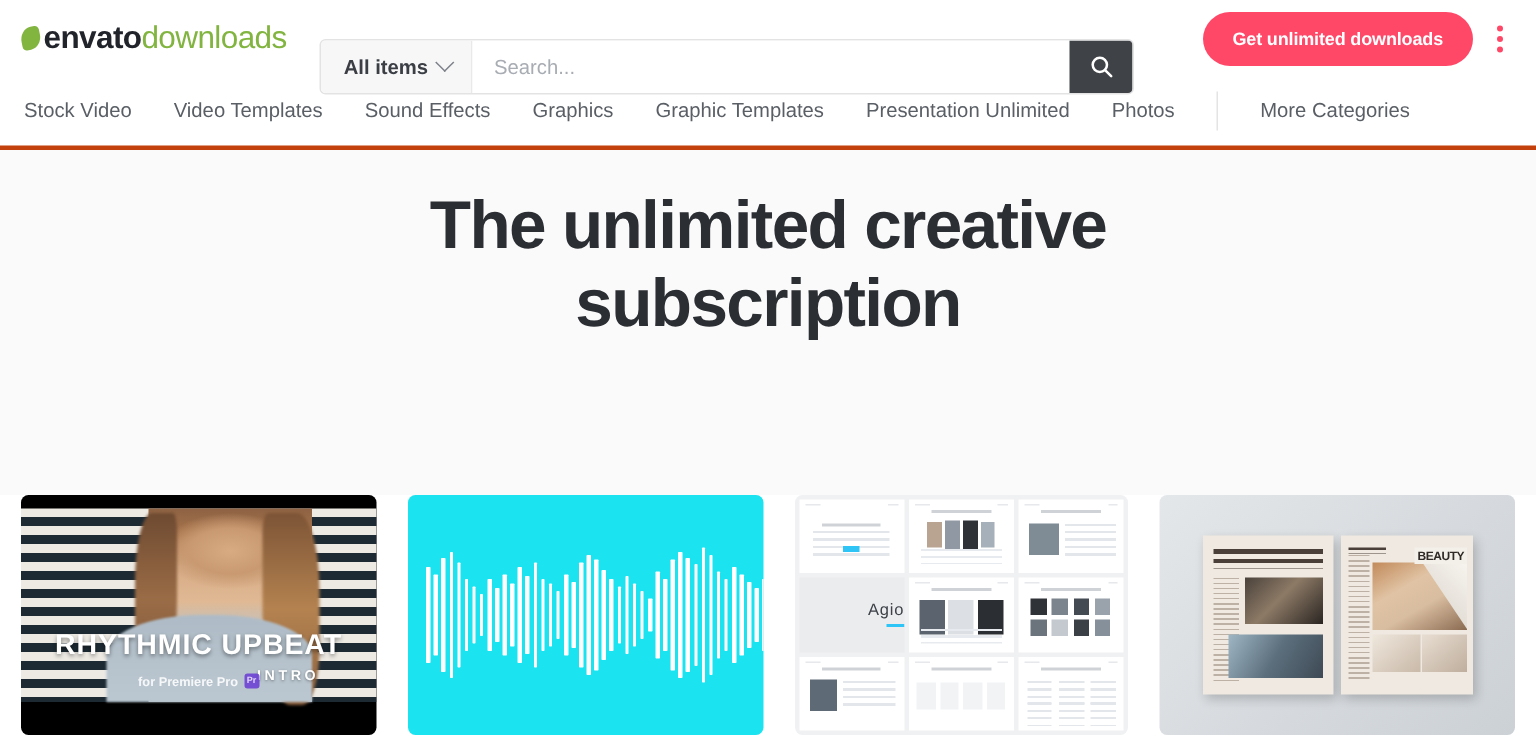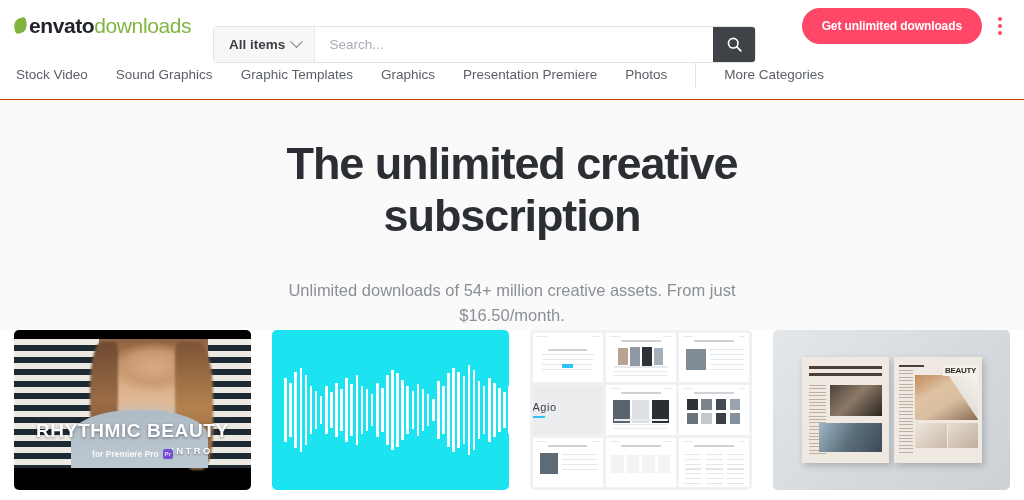--- a/index.html
+++ b/index.html
@@ -125,21 +125,21 @@
     background: #ff4868; display: block;
   }
 
   
   .nav {
     height: 49px;
     display: flex;
     align-items: center;
     padding: 0 14px;
     background: #ffffff;
-    border-bottom: 1px solid #c2410c;
+    border-bottom: 3px solid #c2410c;
     gap: 0px;
   }
   .nav-item {
     font-size: 13.5px;
     color: #5a5f66;
     padding: 0 14px;
     white-space: nowrap;
     cursor: pointer;
     line-height: 48px;
   }
@@ -159,21 +159,21 @@
     height: 230px;
     text-align: center;
   }
   .hero h1 {
     font-size: 45px;
     line-height: 52px;
     font-weight: 700;
     color: #2b2e33;
     letter-spacing: -1.1px;
     max-width: 620px;
-    margin: 14px auto;
+    margin: 0 auto;
   }
   .hero p {
     margin: 36px auto 0;
     max-width: 450px;
     font-size: 16.5px;
     line-height: 25px;
     color: #8a8f96;
     font-weight: 400;
   }
 
@@ -269,21 +269,21 @@
 
   
   .c3 { background:#f0f1f3; padding:3px; }
   .slides {
     display:grid;
     grid-template-columns: repeat(3, 1fr);
     grid-template-rows: repeat(3, 1fr);
     gap:3px; width:100%; height:100%;
   }
   .slide { background:#fff; position:relative; overflow:hidden; }
-  .slide.gray { background:#ebecee; display:flex; align-items:flex-start; justify-content:center; flex-direction:column; }
+  .slide.gray { background:#ebecee; display:flex; align-items:flex-end; justify-content:center; flex-direction:column; }
   .agio { font-size:11px; color:#3d4148; letter-spacing:0.5px; font-weight:500;}
   .agio-bar { width:12px;height:2px;background:#2ec5f6;margin-top:3px;}
   .sl-h { position:absolute; left:22%; right:22%; top:12%; height:2px; background:#cfd3d8; }
   .sl-lines { position:absolute; left:14%; right:14%; top:28%; height:1.5px;
     background: repeating-linear-gradient(to bottom, #e3e6ea 0 1.5px, transparent 1.5px 5px);
     height: 18px; }
   .sl-face { position:absolute; background:#aab2bb; }
   .sl-cap { position:absolute; left:12%; right:12%; bottom:12%; height:1.5px;
     background: repeating-linear-gradient(to bottom, #e7eaee 0 1.5px, transparent 1.5px 4.5px); height:10px;}
   .sl-btn { position:absolute; left:42%; width:16%; height:4px; background:#2ec5f6; top:52%; }
@@ -353,46 +353,46 @@
 
     <div class="kebab">
       <i></i>
       <i></i>
       <i></i>
     </div>
   </div>
 
   <div class="nav">
     <div class="nav-item">Stock Video</div>
-    <div class="nav-item">Sound Graphics</div>
+    <div class="nav-item">Video Templates</div>
+    <div class="nav-item">Sound Effects</div>
+    <div class="nav-item">Graphics</div>
     <div class="nav-item">Graphic Templates</div>
-    <div class="nav-item">Graphics</div>
-    <div class="nav-item">Presentation Premiere</div>
+    <div class="nav-item">Presentation Unlimited</div>
     <div class="nav-item">Photos</div>
     <div class="nav-sep"></div>
     <div class="nav-item">More Categories</div>
   </div>
 
   <div class="hero">
     <h1>
       <span>The unlimited creative</span><br>
       <span>subscription</span>
     </h1>
-    <p>Unlimited downloads of 54+ million creative assets. From just $16.50/month.</p>
   </div>
 
   <div class="cards">
 
     <div class="card c1">
       <div class="blinds"></div>
       <div class="person"></div>
       <div class="hairL"></div>
       <div class="hairR"></div>
       <div class="sweater"></div>
-      <div class="ttl">RHYTHMIC BEAUTY</div>
+      <div class="ttl">RHYTHMIC UPBEAT</div>
       <div class="sub">INTRO</div>
       <div class="foot">
         <span>for Premiere Pro</span>
         <span class="prbox">Pr</span>
       </div>
     </div>
 
     <div class="card c2">
       <div class="wave">
           <i style="height: 40%;"></i>

